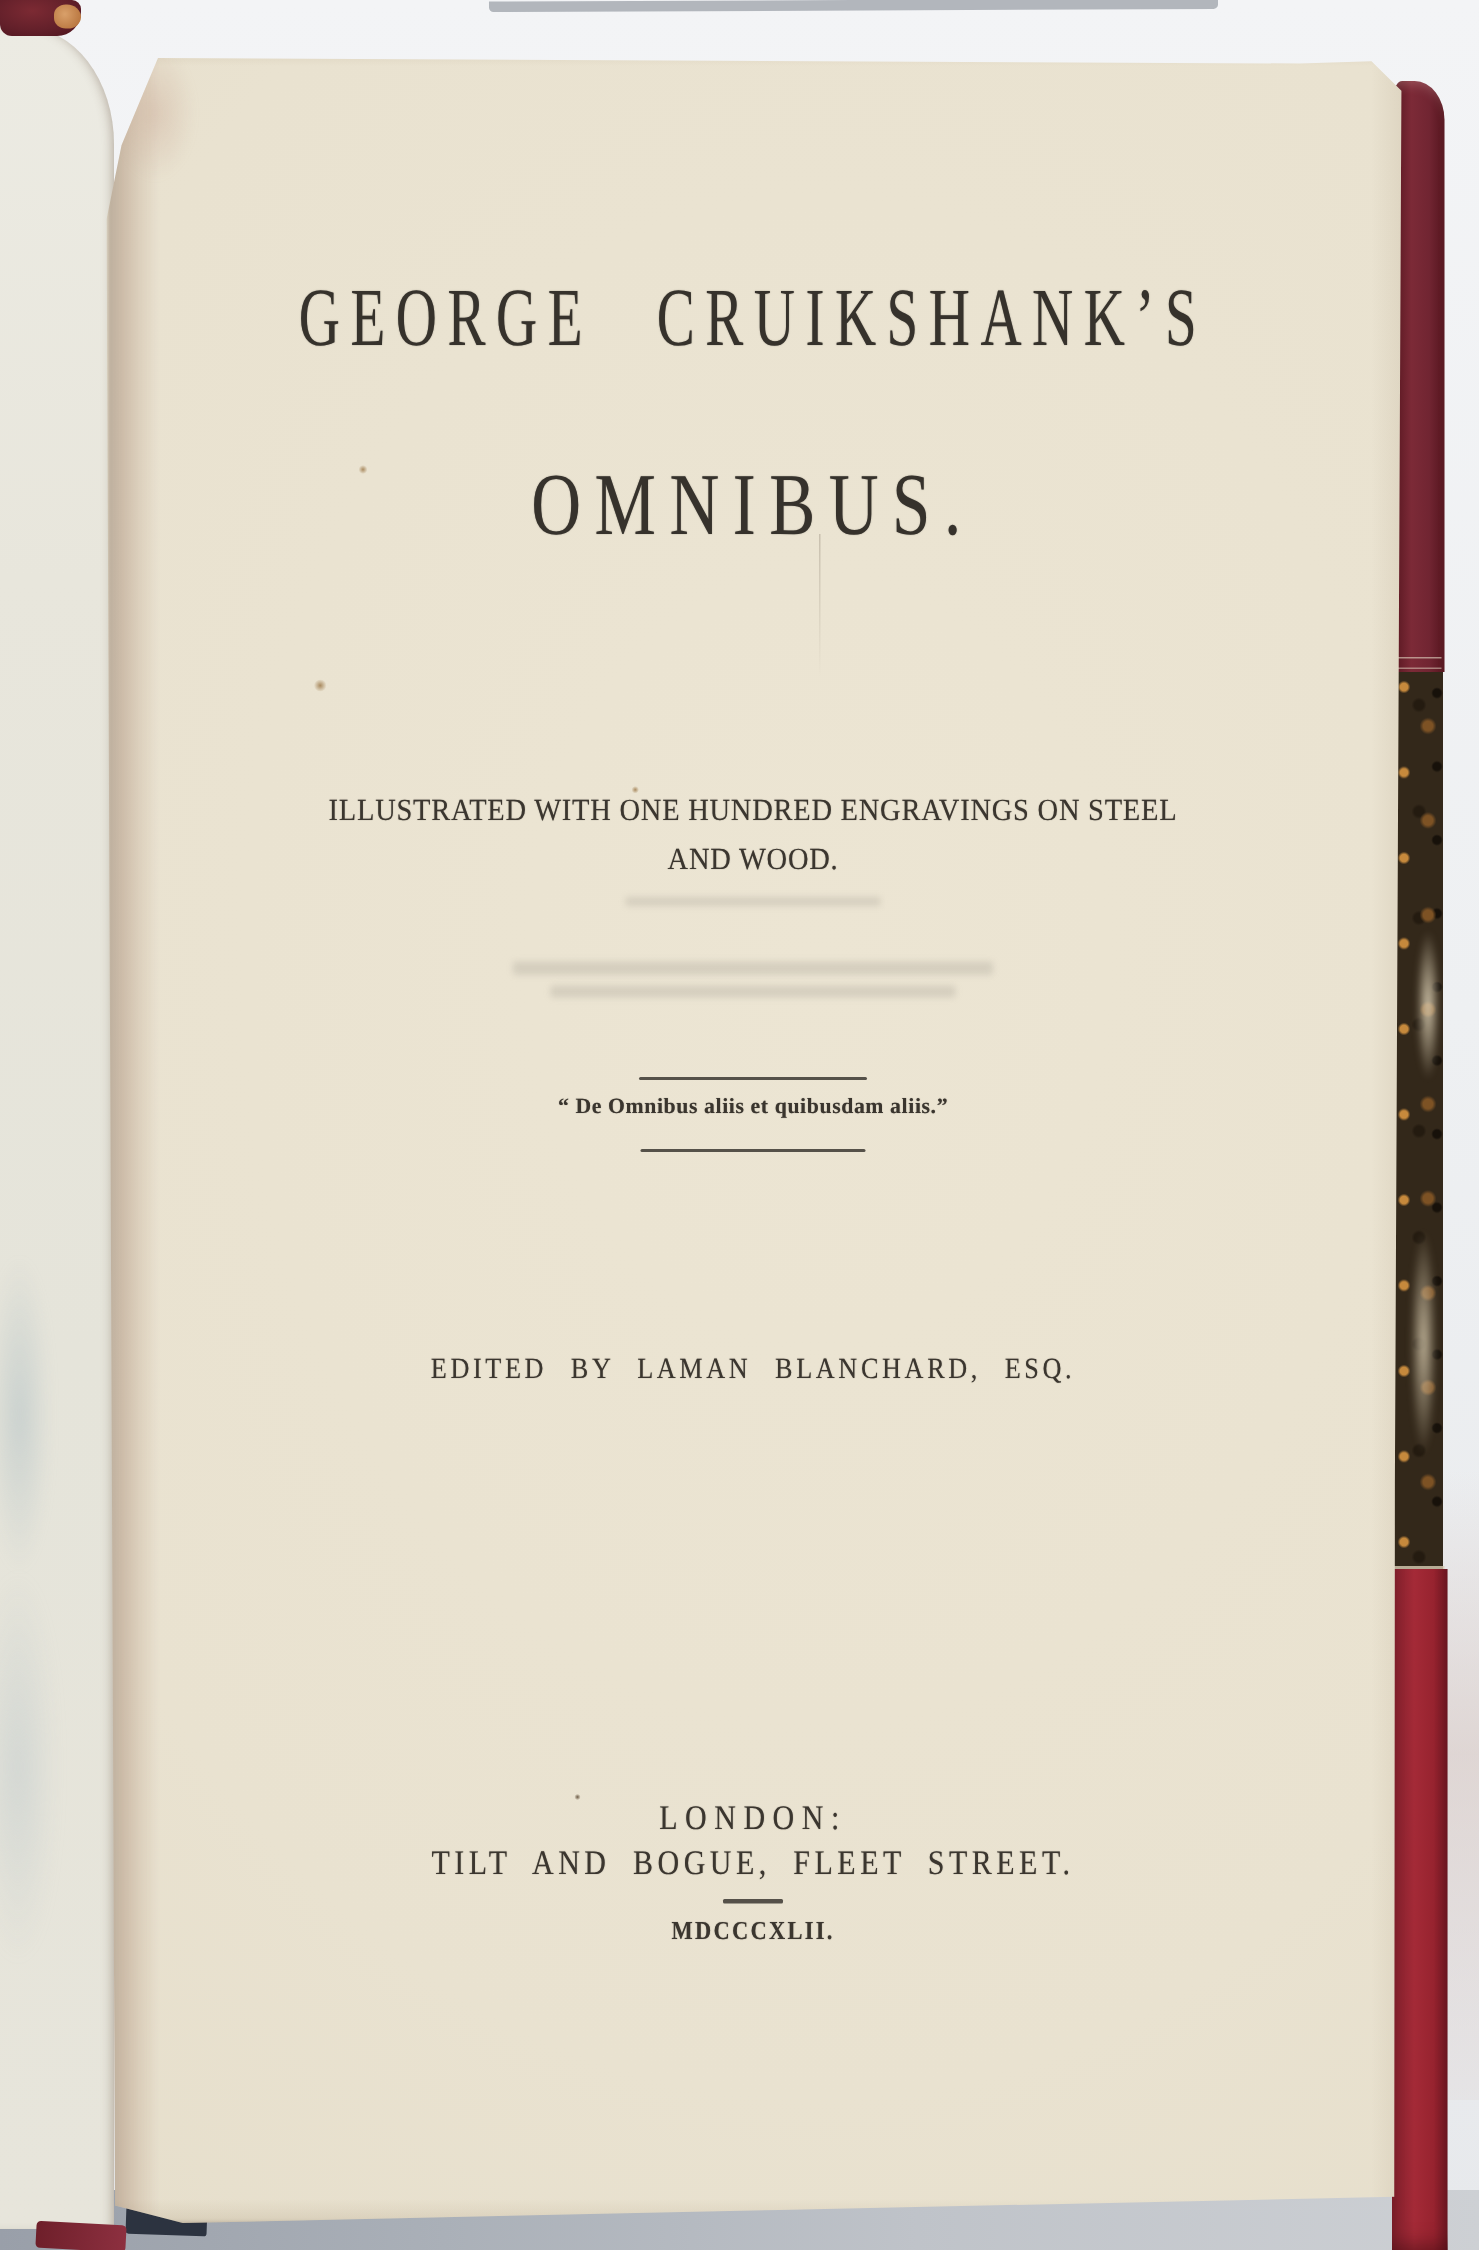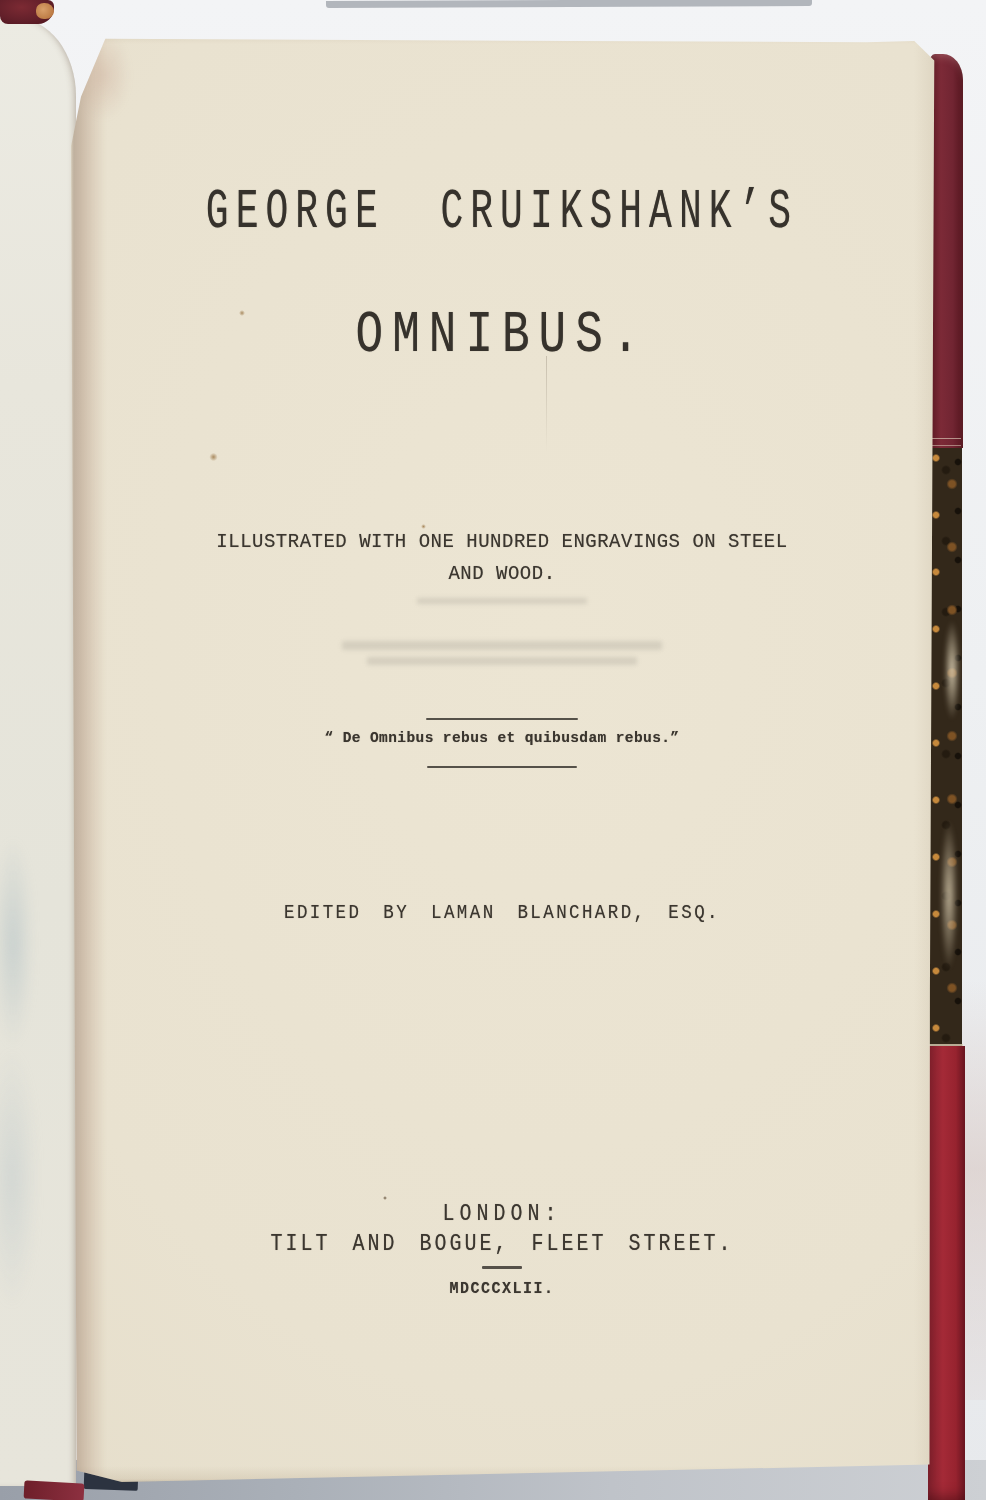--- a/index.html
+++ b/index.html
@@ -1,19 +1,19 @@
 <!DOCTYPE html>
 <html><head>
 <meta charset="utf-8">
 <style>
   * { margin:0; padding:0; box-sizing:border-box; }
   html,body { background:#dfe1e4; }
   .scene{
     position:relative; width:986px; height:1500px; overflow:hidden;
-    font-family:Liberation Mono, monospace;
+    font-family:Liberation Serif, serif;
     background:linear-gradient(180deg,#f3f4f6 0%,#eef0f2 45%,#e7e9ec 100%);
   }
   .abs{ position:absolute; }
 
   
   .top-sliver{ left:326px; top:0; width:486px; height:7px; background:#a6aab1;
     transform:rotate(-0.25deg); border-radius:0 0 3px 3px; opacity:.85; }
   .bottom-shadow{ left:0; top:1460px; width:986px; height:40px;
     background:linear-gradient(90deg,#999fa9 0%,#aab0b8 30%,#bfc3c9 62%,#cdd0d4 100%); }
   .right-glow{ left:956px; top:980px; width:30px; height:420px;
@@ -167,21 +167,21 @@
 
     <div class="centered ink title1">GEORGE CRUIKSHANK’S</div>
     <div class="centered ink title2">OMNIBUS.</div>
 
     <div class="centered ink subtitle">
       <div>ILLUSTRATED WITH ONE HUNDRED ENGRAVINGS ON STEEL</div>
       <div>AND WOOD.</div>
     </div>
 
     <div class="rule rule-epi-top"></div>
-    <div class="centered ink epigraph">“ De Omnibus rebus et quibusdam rebus.”</div>
+    <div class="centered ink epigraph">“ De Omnibus aliis et quibusdam aliis.”</div>
     <div class="rule rule-epi-bot"></div>
 
     <div class="centered ink editor">EDITED BY LAMAN BLANCHARD, ESQ.</div>
 
     <div class="centered ink imp-city">LONDON:</div>
     <div class="centered ink imp-pub">TILT AND BOGUE, FLEET STREET.</div>
     <div class="rule rule-year"></div>
     <div class="centered ink imp-year">MDCCCXLII.</div>
   </div>
 

